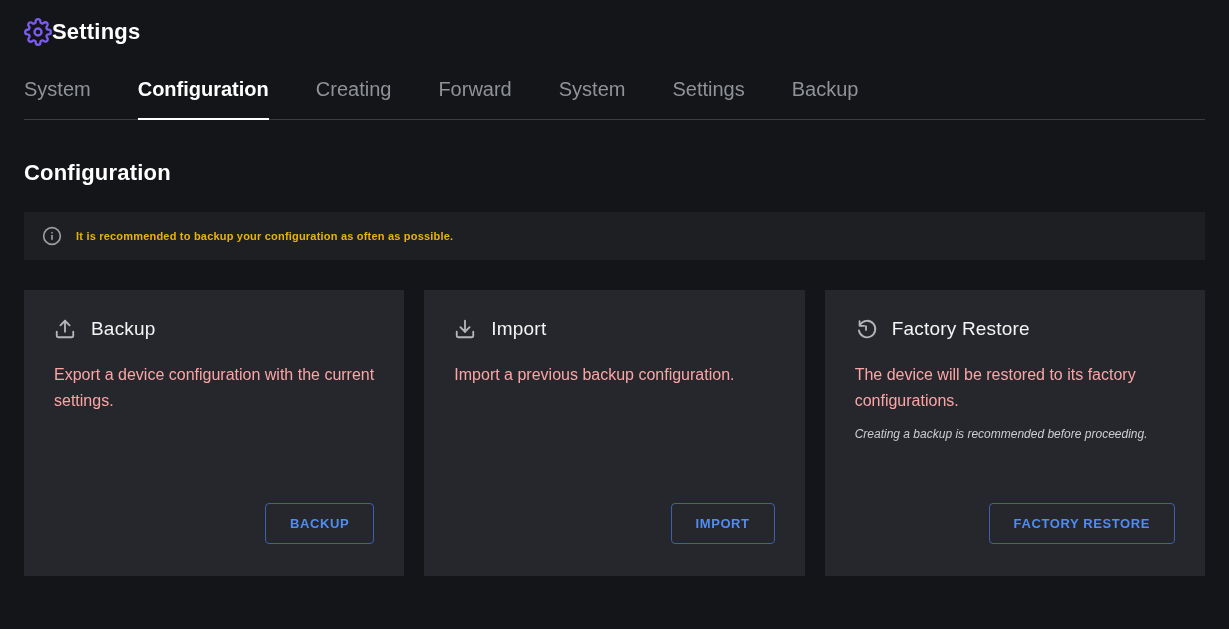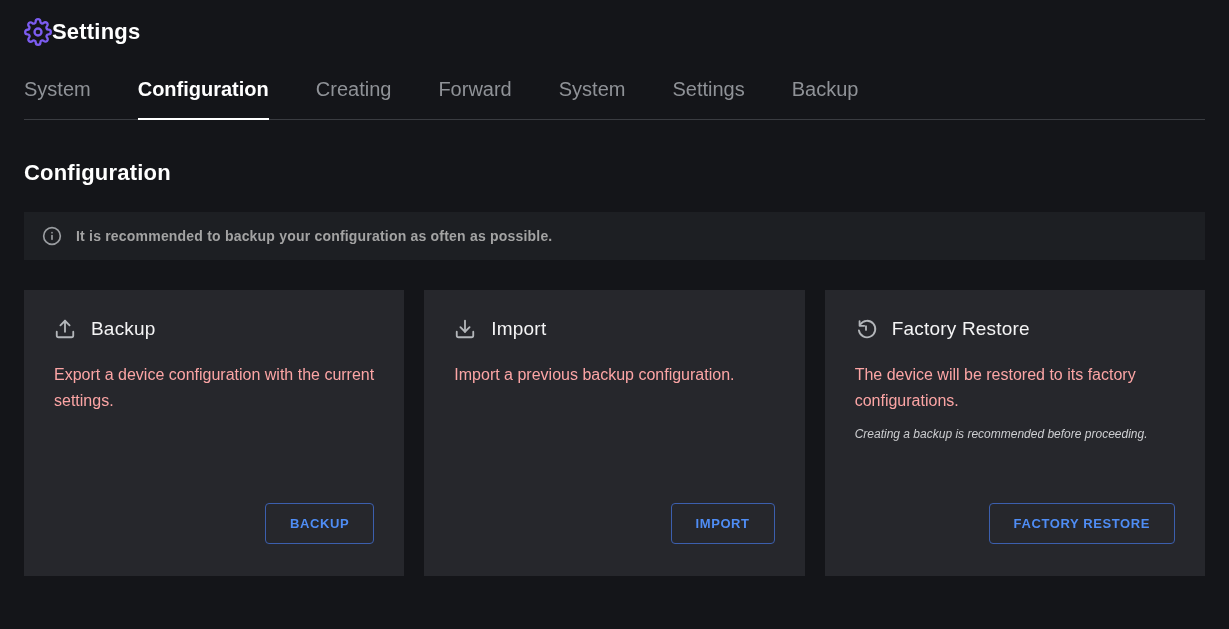--- a/index.html
+++ b/index.html
@@ -52,22 +52,22 @@
   
   .banner {
     margin: 0 24px;
     height: 48px;
     background: #1d1f23;
     display: flex; align-items: center; gap: 14px;
     padding: 0 18px;
   }
   .banner .info-ic { width: 20px; height: 20px; flex: 0 0 auto; }
   .banner-text {
-    color: #a3a3a3;
-    font-size: 14px;
+    color: #eab308;
+    font-size: 11px;
     font-weight: bold;
     letter-spacing: 0.2px;
   }
 
   
   .cards {
     margin: 30px 24px 24px 24px;
     display: grid;
     grid-template-columns: repeat(3, 1fr);
     gap: 20px;

